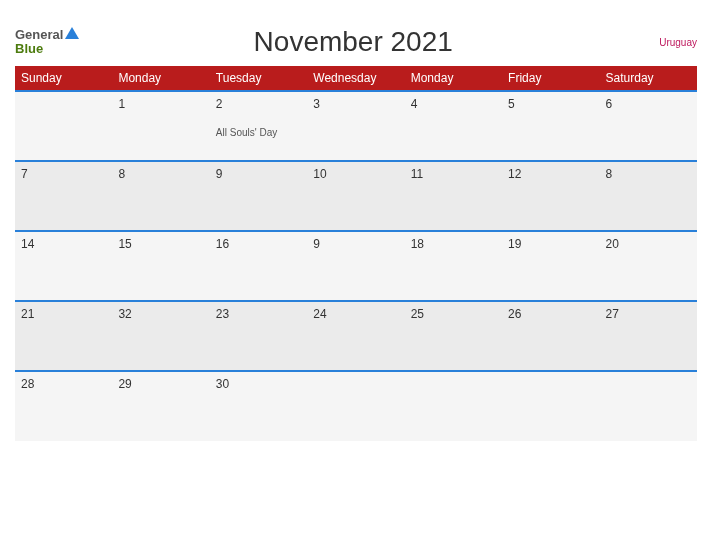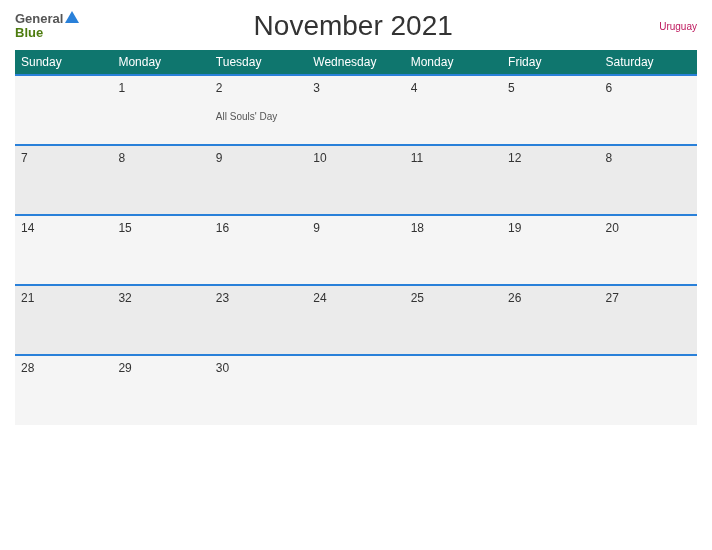--- a/index.html
+++ b/index.html
@@ -14,20 +14,21 @@
       width: 712px;
       height: 550px;
       background: #fff;
       padding: 10px 15px;
     }
     .header {
       display: flex;
       align-items: center;
       justify-content: flex-end;
       margin-bottom: 8px;
+      margin-top: 16px;
     }
     .logo {
       display: flex;
       flex-direction: column;
       align-items: flex-start;
       line-height: 1.1;
     }
     .logo-general {
       font-size: 13px;
       font-weight: bold;
@@ -61,21 +62,21 @@
       font-size: 10px;
       color: #be185d;
       text-align: right;
       min-width: 70px;
     }
     .calendar-grid {
       width: 100%;
       border-collapse: collapse;
     }
     .calendar-grid th {
-      background: #0f766e;
+      background: #b91c1c;
       color: #fff;
       font-size: 12px;
       font-weight: normal;
       padding: 5px 6px;
       text-align: left;
       border: none;
     }
     .calendar-grid td {
       width: calc(100% / 7);
       height: 70px;

